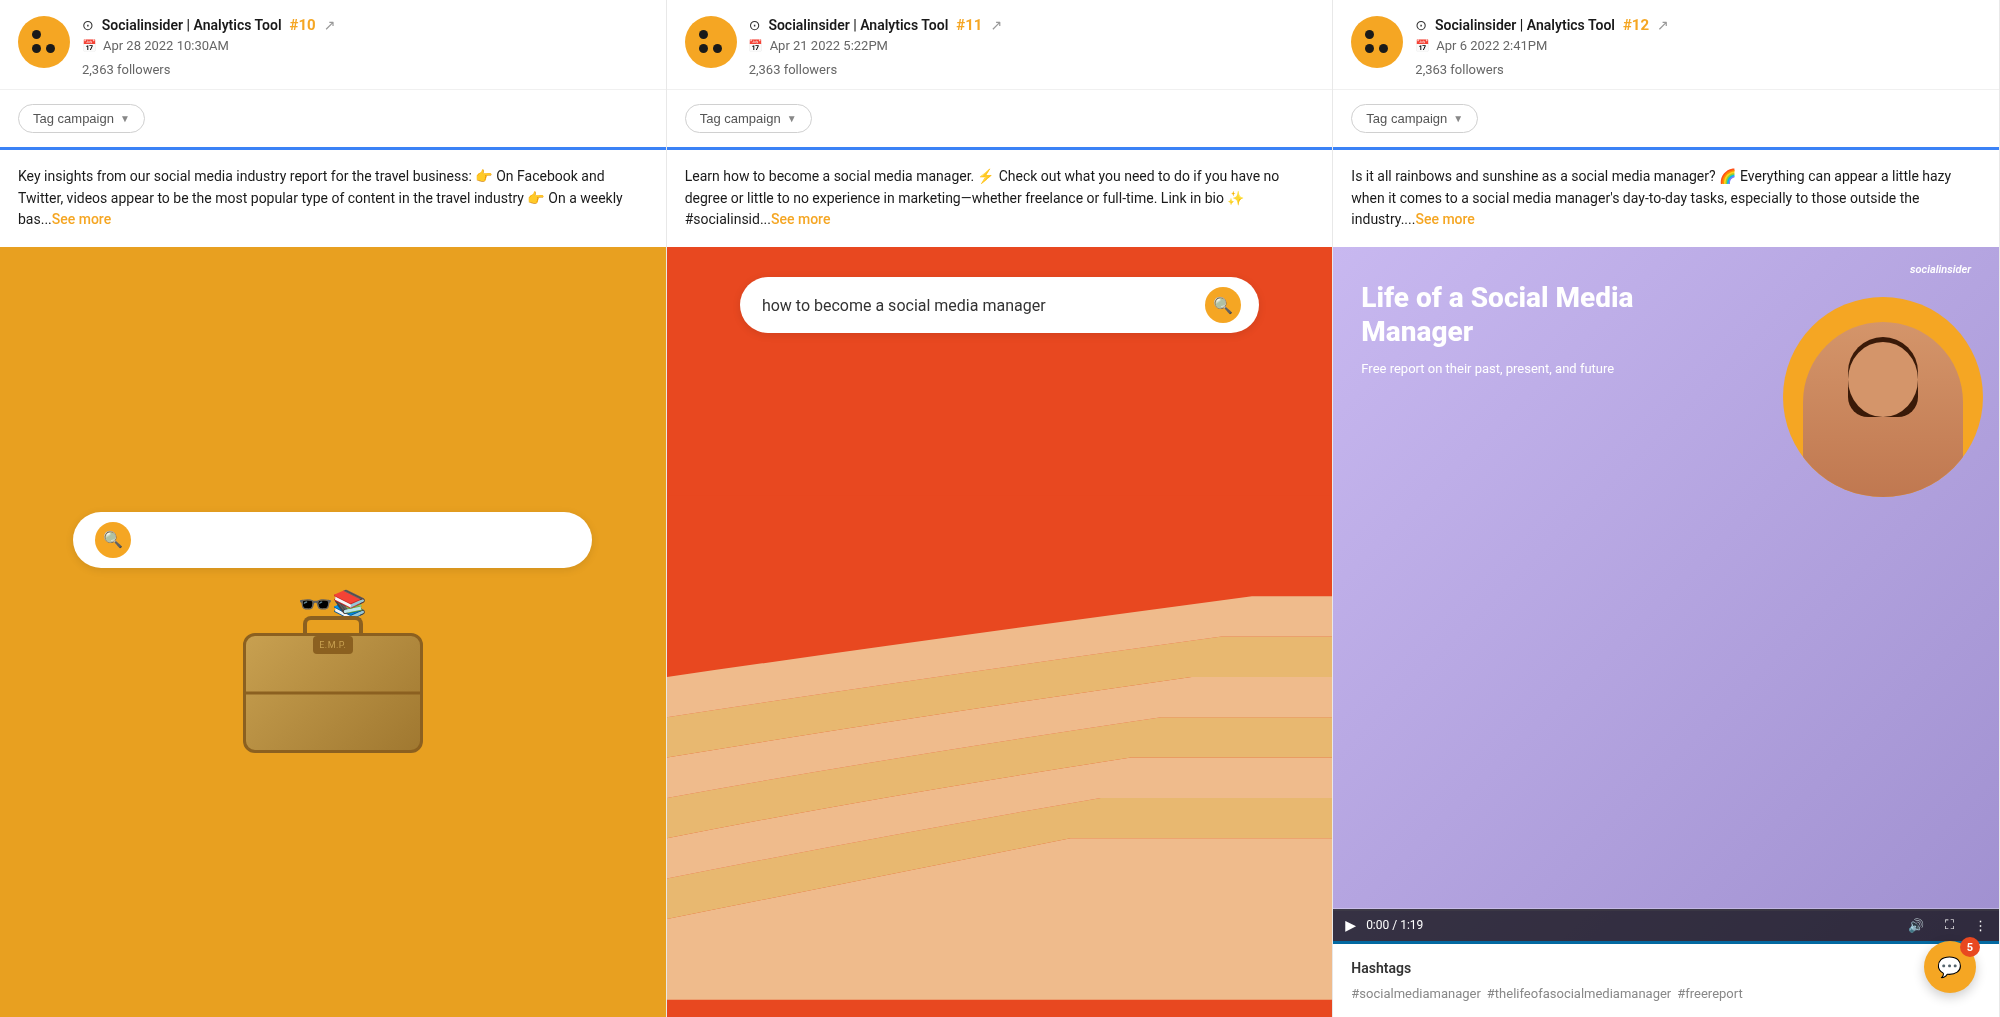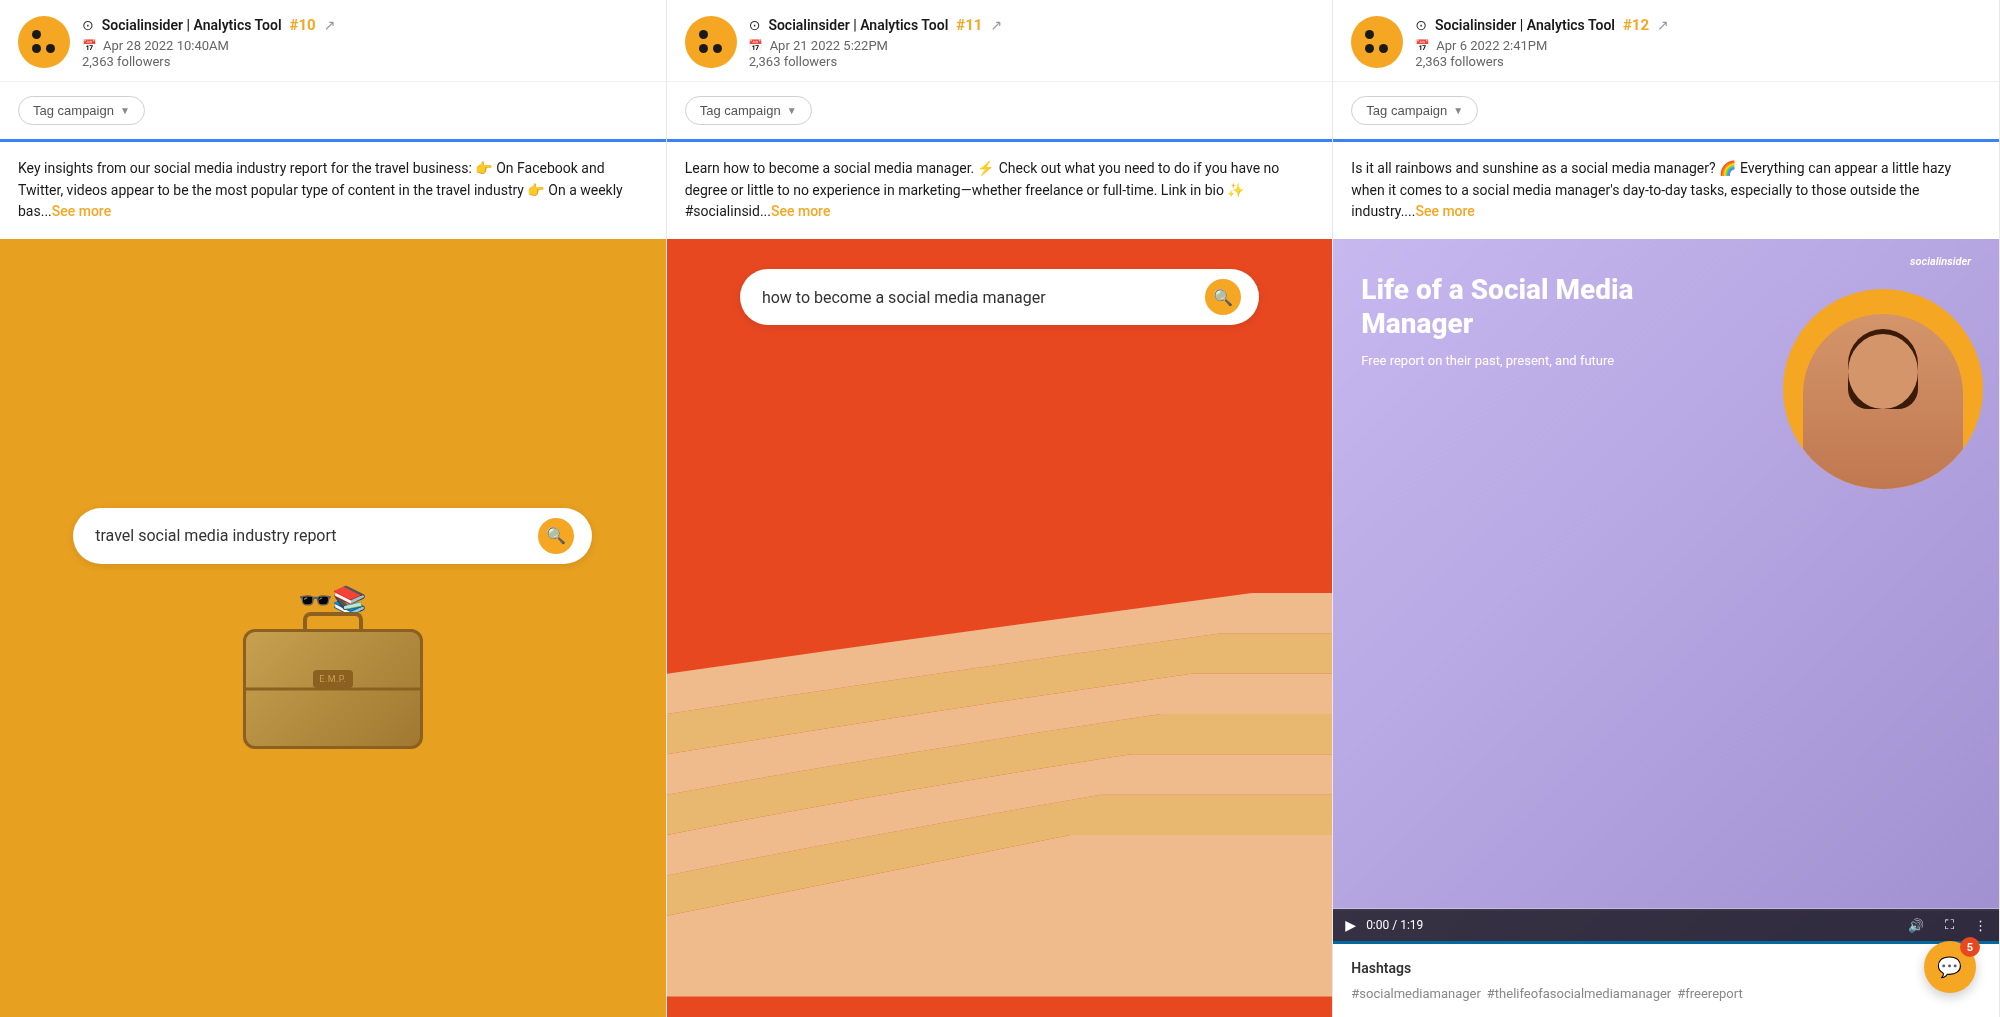--- a/index.html
+++ b/index.html
@@ -103,21 +103,21 @@
       color: #666;
     }
 
     .calendar-icon {
       font-size: 12px;
     }
 
     .followers-text {
       font-size: 13px;
       color: #666;
-      margin-top: 1px;
+      margin-top: 9px;
     }
 
     .tag-campaign-area {
       padding: 14px 18px;
       border-bottom: 3px solid #3b82f6;
     }
 
     .tag-campaign-btn {
       display: inline-flex;
       align-items: center;
@@ -214,21 +214,21 @@
     }
 
     .suitcase-body {
       width: 180px;
       height: 120px;
       background: linear-gradient(135deg, #C8A050 0%, #A07830 100%);
       border-radius: 12px;
       border: 3px solid #8B6020;
       position: relative;
       display: flex;
-      align-items: center;
+      align-items: flex-start;
       justify-content: center;
       padding-bottom: 20px;
     }
 
     .suitcase-handle {
       position: absolute;
       top: -20px;
       left: 50%;
       transform: translateX(-50%);
       width: 60px;
@@ -498,40 +498,39 @@
     </div>
     <div class="header-info">
       <div class="header-top">
         <span class="ig-icon">⊙</span>
         <span class="account-name">Socialinsider | Analytics Tool</span>
         <span class="post-number">#10</span>
         <span class="external-icon">↗</span>
       </div>
       <div class="header-meta">
         <span class="calendar-icon">📅</span>
-        <span>Apr 28 2022 10:40AM</span>
+        <span>Apr 28 2022 10:30AM</span>
       </div>
       <div class="followers-text">2,363 followers</div>
     </div>
   </div>
 
   <div class="tag-campaign-area">
     <button class="tag-campaign-btn">
       <span>Tag campaign</span>
       <span class="chevron">▼</span>
     </button>
   </div>
 
   <div class="post-text">
     <span>Key insights from our social media industry report for the travel business: 👉 On Facebook and Twitter, videos appear to be the most popular type of content in the travel industry 👉 On a weekly bas...</span><a class="see-more">See more</a>
   </div>
 
   <div class="post-image img-card1">
     <div class="search-bar-overlay">
-      <span class="search-text">travel social media industry report</span>
       <div class="search-btn-circle">🔍</div>
     </div>
     <div class="suitcase-area">
       <div class="sunglasses-books">🕶️📚</div>
       <div class="suitcase-body">
         <div class="suitcase-handle"></div>
         <div class="suitcase-stripe"></div>
         <div class="suitcase-latch">E.M.P.</div>
       </div>
     </div>

